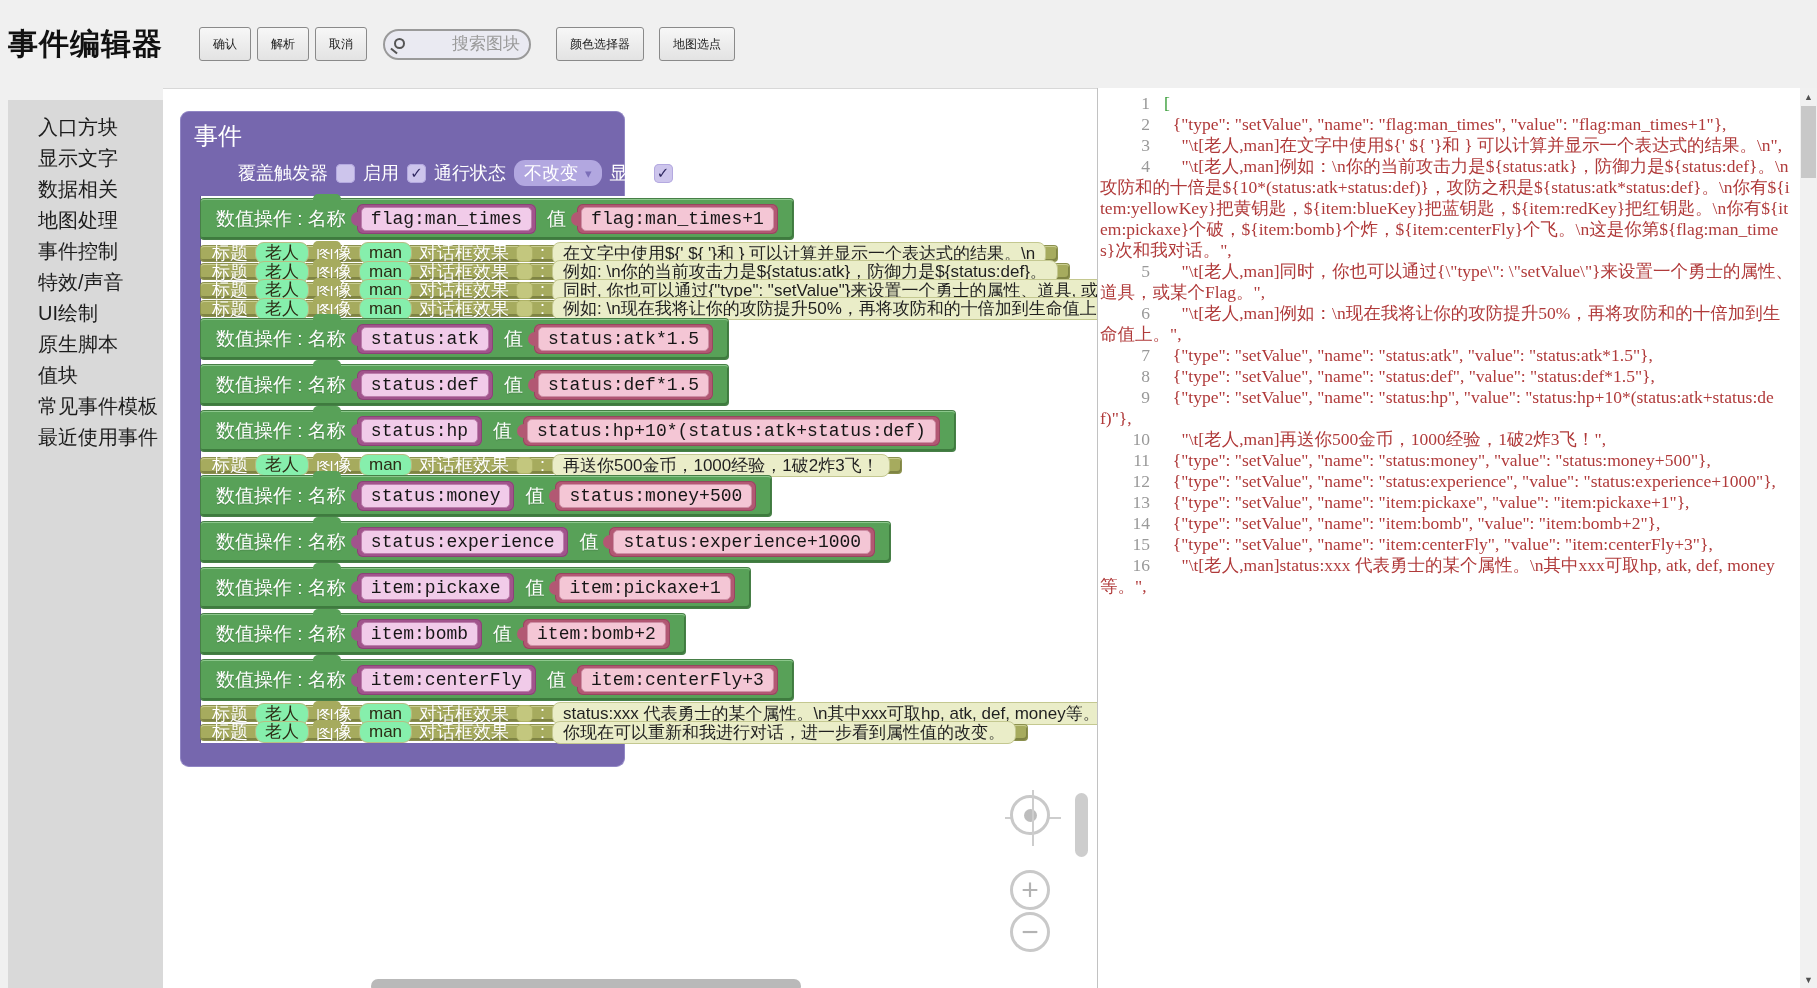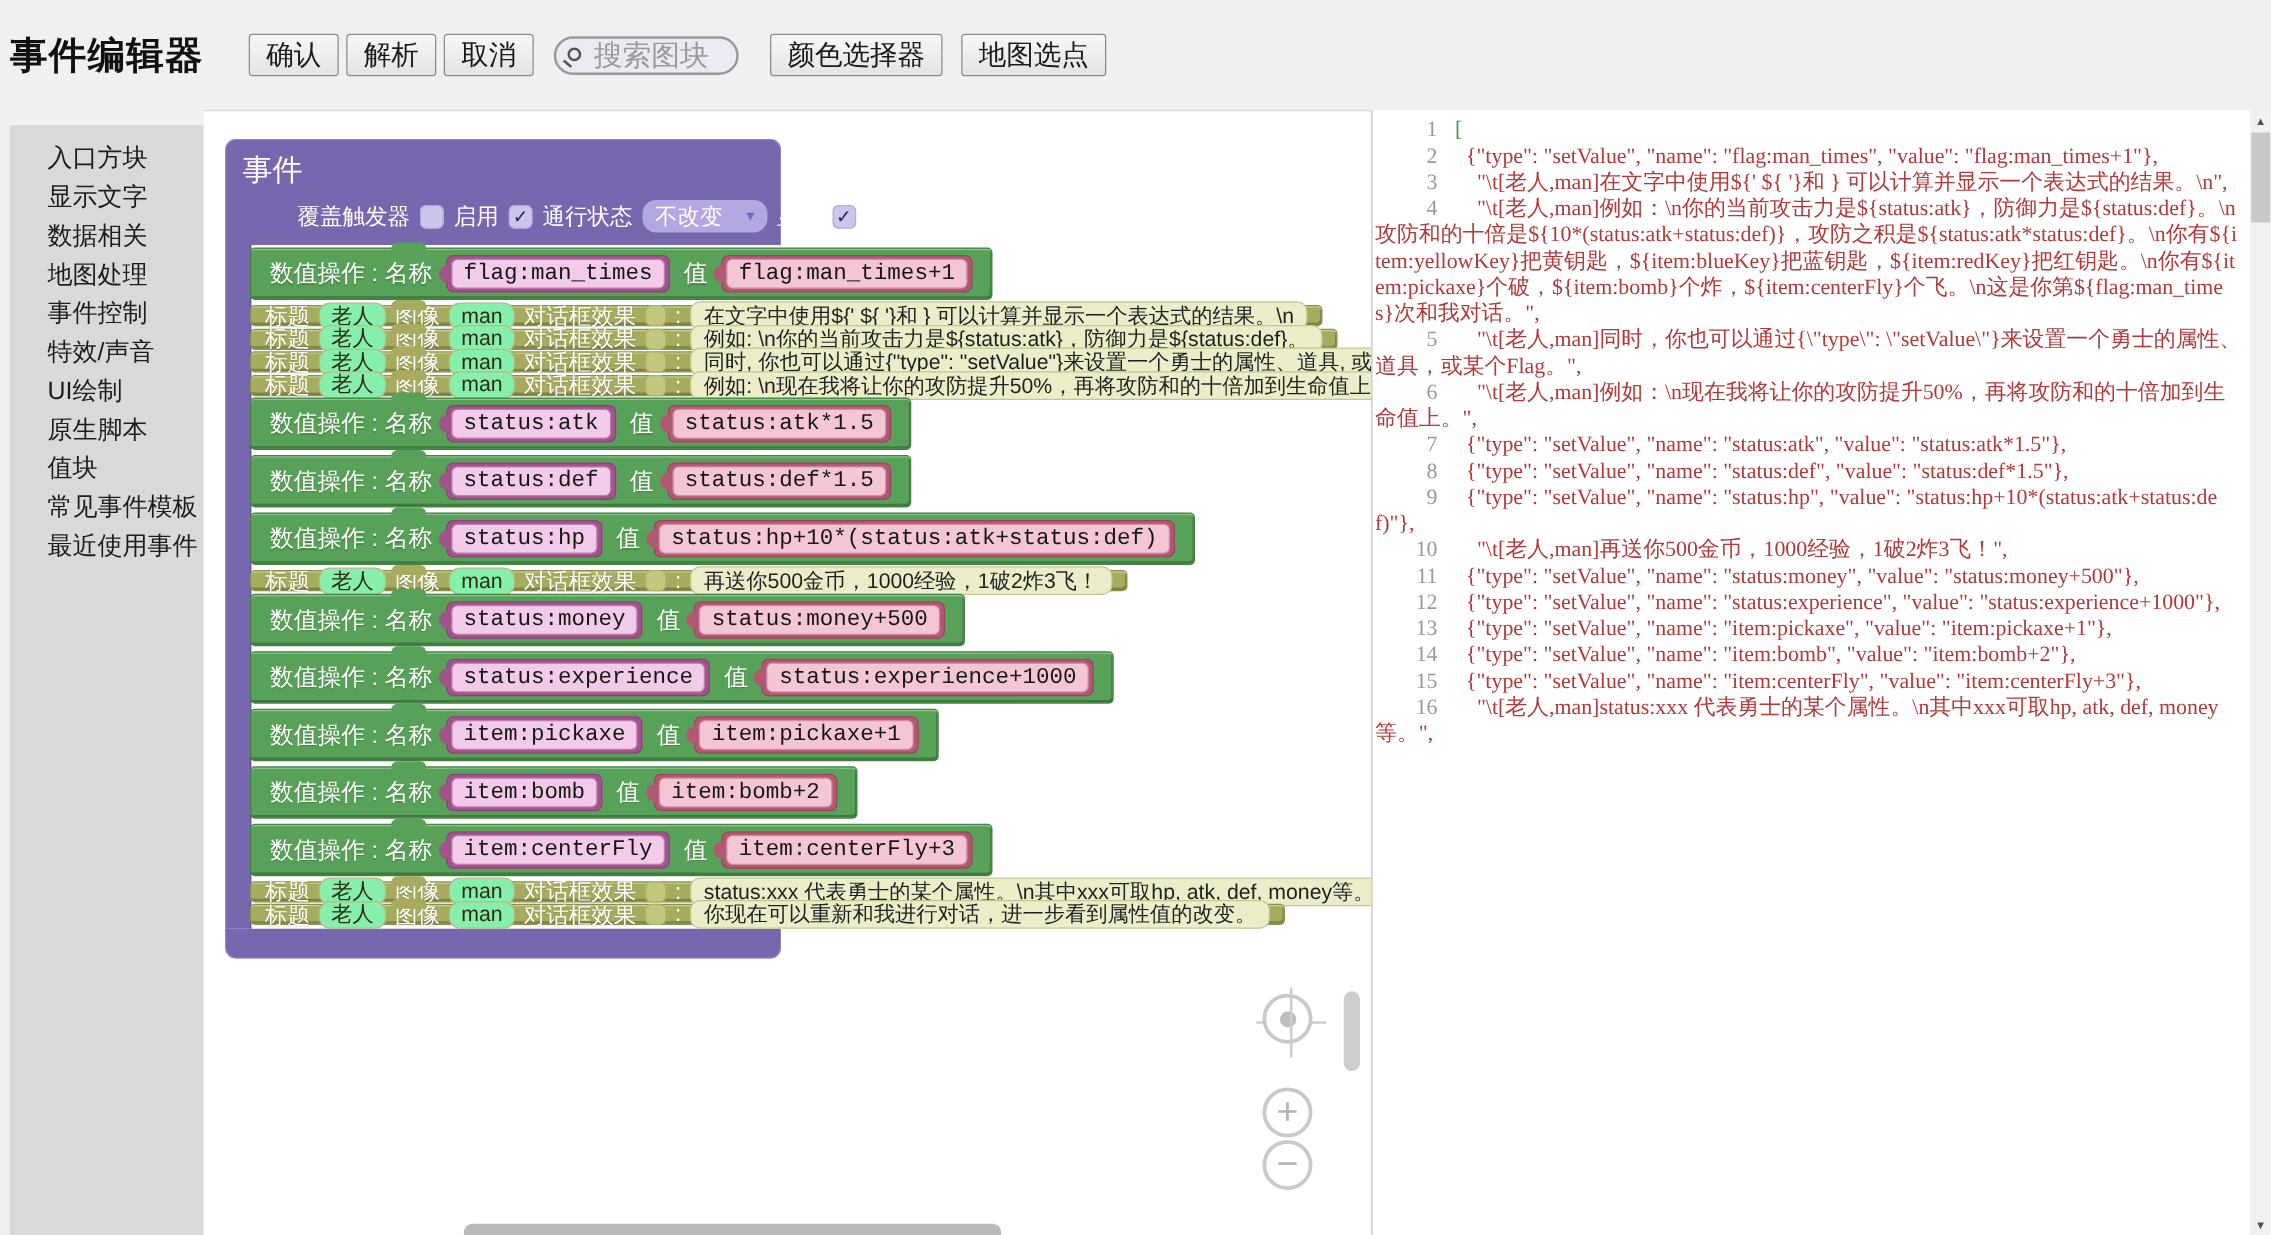--- a/index.html
+++ b/index.html
@@ -3,31 +3,31 @@
 <meta charset="utf-8">
 <style>
   * { margin:0; padding:0; box-sizing:border-box; }
   body { background:#f0f0f0; }
   .app { position:relative; width:1817px; height:988px; overflow:hidden; background:#f0f0f0;
          font-family:"Liberation Sans","DejaVu Sans",sans-serif; }
 
   
   .topbar { position:absolute; left:0; top:0; width:100%; height:88px; display:flex; align-items:center; }
   .title { font-size:30px; font-weight:900; color:#111; margin-left:8px; letter-spacing:1px; }
-  .tbtn { height:34px; padding:0 13px; margin-left:6px; font-size:22px; color:#1a1a1a;
+  .tbtn { height:34px; padding:0 13px; margin-left:6px; font-size:12px; color:#1a1a1a;
           background:linear-gradient(#f7f7f7,#e3e3e3); border:1px solid #8a8a8a; border-radius:3px; cursor:pointer;
           font-family:Liberation Serif, serif; }
   .tbtn:first-of-type { margin-left:36px; }
   .searchbox { position:relative; margin-left:16px; width:148px; height:31px; border:2px solid #9a9a9a;
                border-radius:16px; background:#eaeaf2; display:flex; align-items:center; padding-left:30px; }
   .mag { position:absolute; left:9px; top:7px; width:11px; height:11px; border:2px solid #555; border-radius:50%; }
   .mag::after { content:""; position:absolute; left:-6px; top:10px; width:8px; height:2px; background:#555;
                 transform:rotate(40deg); }
-  .searchbox input { border:none; background:transparent; outline:none; width:105px; font-size:23px; color:#333;
-                     font-family:inherit; }
+  .searchbox input { border:none; background:transparent; outline:none; width:105px; font-size:17px; color:#333;
+                     font-family:inherit;text-align:right; }
   .searchbox input::placeholder { color:#9a9a9a; }
   .gap25 { margin-left:25px !important; }
   .gap15 { margin-left:15px !important; }
 
   
   .sidebar { position:absolute; left:8px; top:100px; width:155px; bottom:0; background:#d9d9d9; padding-top:12px; }
   .side-item { padding-left:30px; height:31px; line-height:31px; font-size:20px; color:#1c1c1c; cursor:pointer;
                white-space:nowrap; }
 
   
@@ -35,21 +35,21 @@
             border-top:1px solid #d8d8d8; }
 
   .event-block { position:absolute; left:17px; top:22px; }
   .evt-head { width:445px; background:#7667ae; border:1px solid #9186c4; border-bottom:none; border-radius:9px 9px 0 0; }
   .evt-title { padding:8px 13px 2px; color:#fff; font-size:24px; }
   .evt-params { display:flex; align-items:center; gap:8px; padding:6px 13px 10px; color:#fff; font-size:18px;
                 white-space:nowrap;margin-left:44px; }
   .pcheck { width:19px; height:19px; background:#cdc5ec; box-shadow:inset 0 0 0 1px #b4a9e0; border-radius:5px;
             display:flex; align-items:center; justify-content:center; color:#2f2860; font-size:15px; font-weight:bold;
             cursor:pointer; flex:0 0 auto; }
-  .pdrop { background:#b2a7e0; border-radius:11px; padding:1px 10px; display:flex; align-items:center; gap:19px;
+  .pdrop { background:#b2a7e0; border-radius:11px; padding:1px 10px; display:flex; align-items:center; gap:7px;
            cursor:pointer;text-align:center; }
   .pdrop .caret { color:#7b6eb8; font-size:13px; }
 
   .evt-mid { display:flex; }
   .evt-spine { width:21px; background:#7667ae; border-left:1px solid #9186c4; border-right:1px solid #5f5490; }
   .evt-rows { padding-top:3px; }
   .evt-foot { width:445px; height:24px; background:#7667ae; border:1px solid #9186c4; border-top:none;
               border-radius:0 0 9px 9px; }
 
   

